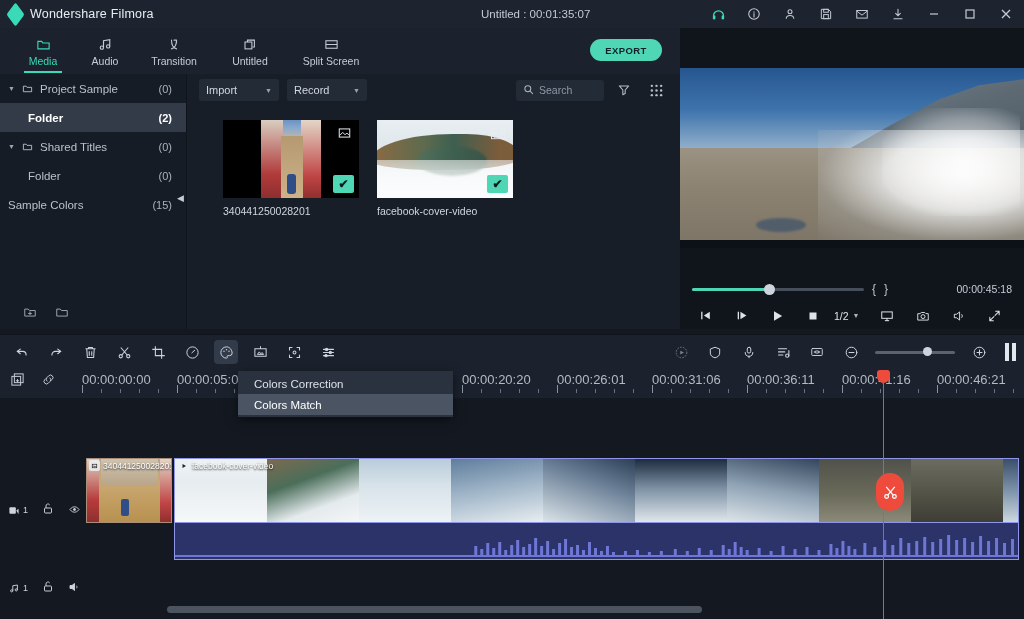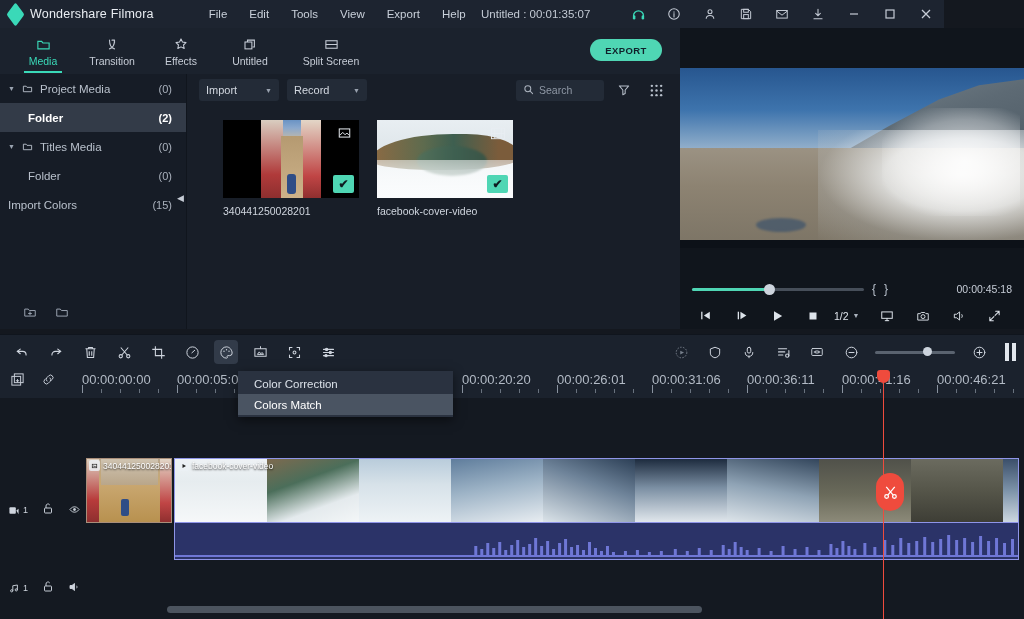--- a/index.html
+++ b/index.html
@@ -8,21 +8,21 @@
     background: #14181f;
     font-family: "Liberation Sans", sans-serif;
     color: #d3d8e0;
     overflow: hidden;
     -webkit-font-smoothing: antialiased;
   }
   .app { position: relative; width: 1024px; height: 619px; }
 
   
   .titlebar {
-    position: absolute; left: 0; top: 0; width: 944px; height: 28px;
+    position: absolute; left: 0; top: 0; width: 1024px; height: 28px;
     background: #1d2430;
     display: flex; align-items: center;
   }
   .logo-wrap { width: 30px; display:flex; justify-content:center; align-items:center; }
   .logo {
     width: 15px; height: 15px; background: #3ad9b8;
     transform: rotate(45deg) skew(8deg,8deg);
     border-radius: 2px;
   }
   .app-title { font-size: 12.5px; color: #e9edf2; letter-spacing: .2px; }
@@ -306,28 +306,20 @@
 </head>
 <body>
 
 <div class="app">
 
   <div class="titlebar">
     <div class="logo-wrap">
         <div class="logo"></div>
       </div>
     <div class="app-title">Wondershare Filmora</div>
-    <div class="menubar">
-      <div class="menu-item">File</div>
-      <div class="menu-item">Edit</div>
-      <div class="menu-item">Tools</div>
-      <div class="menu-item">View</div>
-      <div class="menu-item">Export</div>
-      <div class="menu-item">Help</div>
-    </div>
     <div class="proj-title">Untitled : 00:01:35:07</div>
 
     <div class="tb-icons">
       <div class="tb-ic">
         <svg width="15" height="15" viewBox="0 0 24 24" fill="none" stroke="#3ad9b8" stroke-width="2" stroke-linecap="round">
           <path d="M4 14a8 8 0 0 1 16 0"></path>
             <rect x="3" y="13" width="4" height="7" rx="2" fill="#3ad9b8" stroke="none"></rect>
           <rect x="17" y="13" width="4" height="7" rx="2" fill="#3ad9b8" stroke="none"></rect>
         </svg>
       </div>
@@ -381,35 +373,37 @@
 
   <div class="tabsbar">
     <div class="tab active">
       <span class="tico">
         <svg width="17" height="15" viewBox="0 0 24 24" fill="none" stroke="currentColor" stroke-width="1.8">
             <path d="M3 7h6l2 2.5h10V19H3z"></path>
           </svg>
       </span>
       <span class="tlbl">Media</span>
     </div>
+    <div class="tab">
+      <span class="tico">
+        <svg width="16" height="15" viewBox="0 0 24 24" fill="none" stroke="currentColor" stroke-width="1.8">
+          <circle cx="7" cy="17" r="2.6"></circle>
+            <circle cx="17" cy="15" r="2.6"></circle>
+            <path d="M9.6 17V6l10 -1.6V15"></path>
+        </svg>
+      </span>
+      <span class="tlbl">Audio</span>
+    </div>
     <div class="tab wide">
       <span class="tico">
         <svg width="16" height="15" viewBox="0 0 24 24" fill="none" stroke="currentColor" stroke-width="1.8" stroke-linecap="round">
           <path d="M8 19c6-2 8-8 8-14M16 5h-4M16 5v4M16 19c-6-2-8-8-8-14" opacity=".95"></path>
         </svg>
       </span>
       <span class="tlbl">Transition</span>
-    </div>
-    <div class="tab">
-      <span class="tico">
-        <svg width="16" height="15" viewBox="0 0 24 24" fill="none" stroke="currentColor" stroke-width="1.7" stroke-linejoin="round">
-          <path d="M12 3l2.3 5.1L20 9l-4 3.8 1.1 5.6L12 15.8 6.9 18.4 8 12.8 4 9l5.7-.9z"></path>
-        </svg>
-      </span>
-      <span class="tlbl">Effects</span>
     </div>
     <div class="tab wide">
       <span class="tico">
         <svg width="16" height="15" viewBox="0 0 24 24" fill="none" stroke="currentColor" stroke-width="1.7">
           <rect x="4" y="8" width="11" height="11"></rect>
             <path d="M8 8V5h11v11h-3"></path>
         </svg>
       </span>
       <span class="tlbl">Untitled</span>
     </div>
@@ -426,43 +420,43 @@
   </div>
 
   <div class="sidebar">
     <div class="side-row">
       <span class="caret">▼</span>
       <span class="fico">
         <svg width="13" height="11" viewBox="0 0 24 24" fill="none" stroke="currentColor" stroke-width="2">
             <path d="M3 7h6l2 2.5h10V19H3z"></path>
           </svg>
       </span>
-      <span class="slbl">Project Media</span>
+      <span class="slbl">Project Sample</span>
       <span class="cnt">(0)</span>
     </div>
     <div class="side-row sub selected">
       <span class="slbl">Folder</span>
       <span class="cnt">(2)</span>
     </div>
     <div class="side-row">
       <span class="caret">▼</span>
       <span class="fico">
         <svg width="13" height="11" viewBox="0 0 24 24" fill="none" stroke="currentColor" stroke-width="2">
             <path d="M3 7h6l2 2.5h10V19H3z"></path>
           </svg>
       </span>
-      <span class="slbl">Titles Media</span>
+      <span class="slbl">Shared Titles</span>
       <span class="cnt">(0)</span>
     </div>
     <div class="side-row sub">
       <span class="slbl">Folder</span>
       <span class="cnt">(0)</span>
     </div>
     <div class="side-row plain">
-      <span class="slbl">Import Colors</span>
+      <span class="slbl">Sample Colors</span>
       <span class="cnt">(15)</span>
     </div>
     <div class="side-bottom">
       <span>
         <svg width="16" height="14" viewBox="0 0 24 24" fill="none" stroke="currentColor" stroke-width="1.7">
             <path d="M3 7h6l2 2.5h10V19H3z"></path>
             <path d="M12 12v5M9.5 14.5h5" stroke-linecap="round"></path>
           </svg>
       </span>
       <span>
@@ -829,21 +823,21 @@
         <div class="rtick" style="left: 855px;">00:00:46:21</div>
         <div class="rmajor" style="left: 855px;"></div>
         <div class="rminor" style="left: 874px;"></div>
         <div class="rminor" style="left: 893px;"></div>
         <div class="rminor" style="left: 912px;"></div>
         <div class="rminor" style="left: 931px;"></div>
       </div>
   </div>
 
   <div class="ctx-menu">
-    <div class="ctx-item">Color Correction</div>
+    <div class="ctx-item">Colors Correction</div>
     <div class="ctx-item hl">Colors Match</div>
   </div>
 
   <div class="tl-body">
     <div class="track-headers">
       <div class="th-row" style="top:100px">
         <span style="display:flex;align-items:center;gap:3px">
           <svg width="12" height="11" viewBox="0 0 24 24" fill="#cfd5de">
               <rect x="2" y="5" width="14" height="14" rx="2"></rect>
               <path d="M17 12l5-4v12z"></path>

